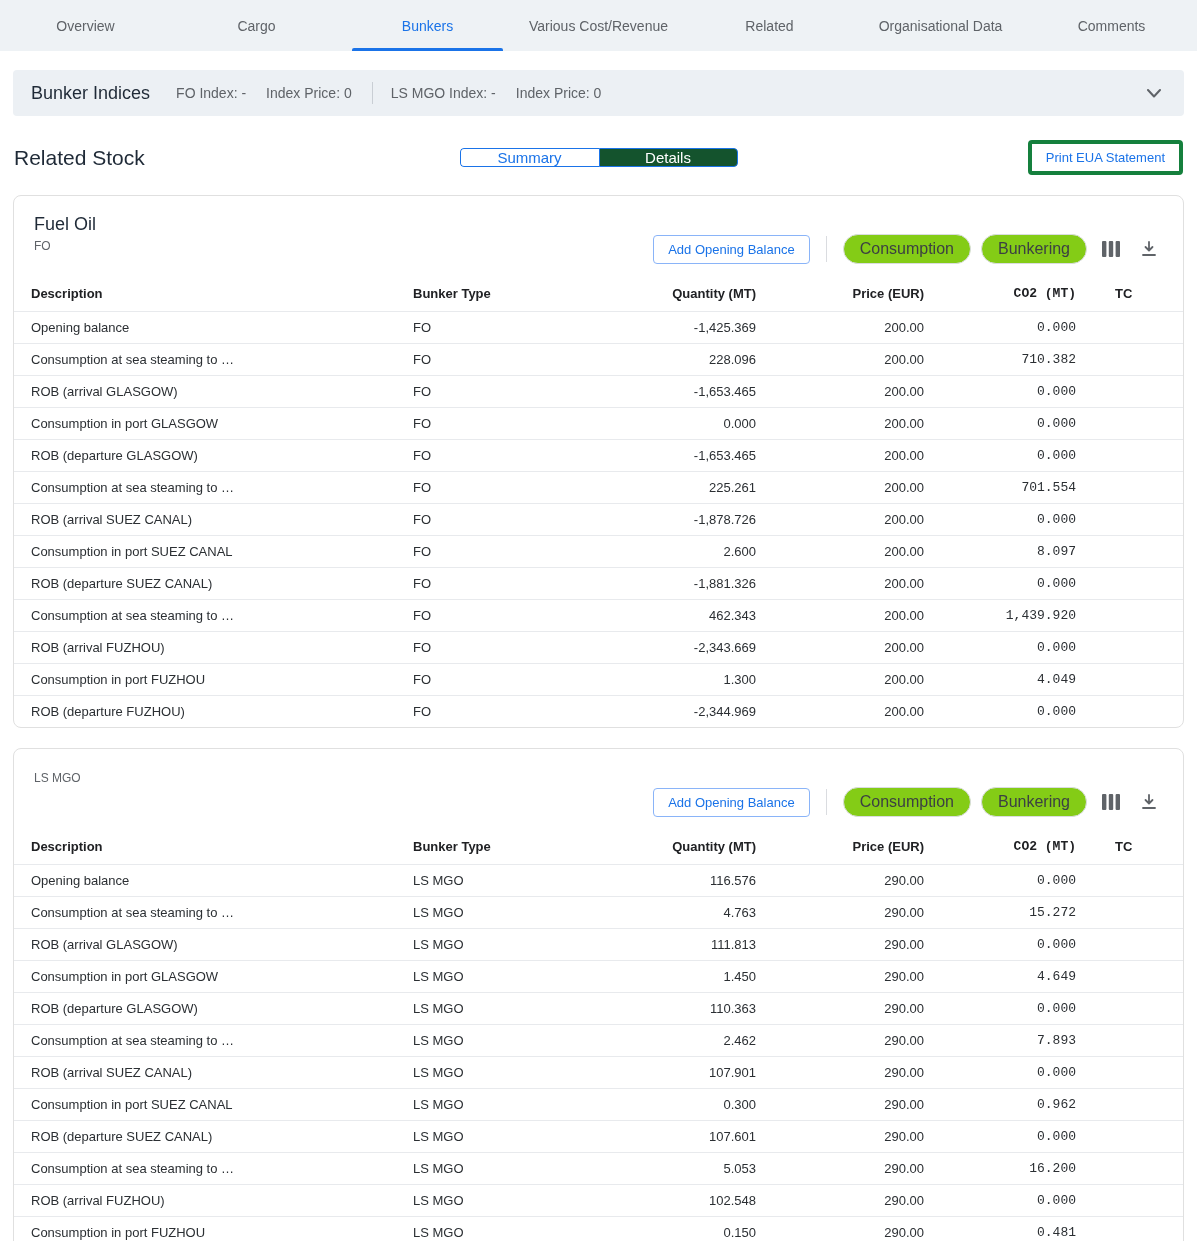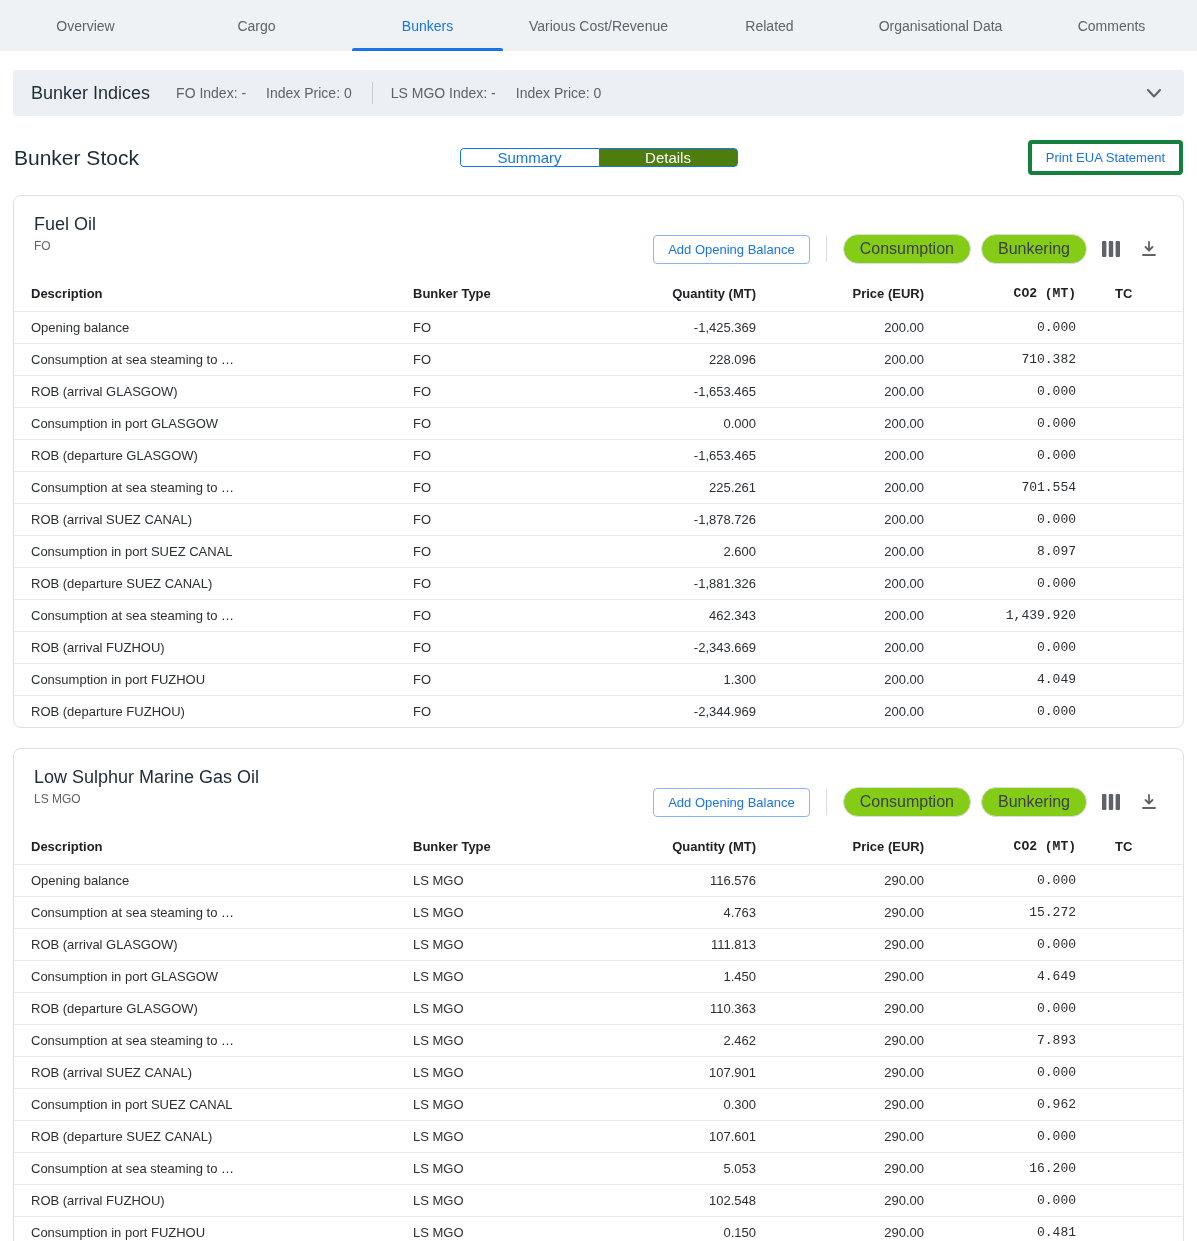--- a/index.html
+++ b/index.html
@@ -22,21 +22,21 @@
   .indices .spacer { flex:1; }
   .chev { width:24px; height:24px; cursor:pointer; display:flex; align-items:center; justify-content:center; }
 
   
   .stockbar { display:flex; align-items:center; margin:24px 14px 0 14px; }
   .stock-title { font-size:21px; color:#1f2a37; flex:1; }
   .seg { display:flex; border-radius:4px; overflow:hidden; }
   .seg-btn { width:139px; height:19px; font-size:15px; display:flex; align-items:center;
              justify-content:center; cursor:pointer; border:1px solid #1a73e8; }
   .seg-btn.summary { background:#ffffff; color:#1a73e8; border-right:none; border-radius:4px 0 0 4px; }
-  .seg-btn.details { background:#4d7c0f; color:#ffffff; border-radius:0 4px 4px 0; }
+  .seg-btn.details { background:#14532d; color:#ffffff; border-radius:0 4px 4px 0; }
   .stock-right { flex:1; display:flex; justify-content:flex-end; }
   .print-btn { border:4px solid #15803d; color:#1a73e8; background:#fff; border-radius:4px;
                font-size:13px; padding:6px 14px; cursor:pointer; font-family:inherit; }
 
   
   .card { margin:20px 13px 0 13px; border:1px solid #e0e0e0; border-radius:8px; overflow:hidden; background:#fff; }
   .card-head { display:flex; align-items:flex-start; padding:18px 20px 12px 20px; }
   .card-titles { flex:1; }
   .card-title { font-size:18px; color:#1f2a37; }
   .card-sub { font-size:12px; color:#5f6368; margin-top:4px; }
@@ -84,21 +84,21 @@
   <span class="idx-label">Index Price: 0</span>
   <span class="spacer"></span>
   <span class="chev">
     <svg width="14" height="9" viewBox="0 0 14 9">
         <polyline points="1,1 7,7.5 13,1" fill="none" stroke="#5f6368" stroke-width="2" stroke-linecap="round" stroke-linejoin="round"></polyline>
       </svg>
   </span>
 </div>
 
 <div class="stockbar">
-  <div class="stock-title">Bunker Stock</div>
+  <div class="stock-title">Related Stock</div>
   <div class="seg">
     <div class="seg-btn summary">Summary</div>
     <div class="seg-btn details">Details</div>
   </div>
   <div class="stock-right">
     <button class="print-btn">Print EUA Statement</button>
   </div>
 </div>
 
 <div class="card">
@@ -243,21 +243,20 @@
           <td class="c4">0.000</td>
           <td class="c5"></td>
         </tr>
       </tbody>
   </table>
 </div>
 
 <div class="card">
   <div class="card-head">
     <div class="card-titles">
-      <div class="card-title">Low Sulphur Marine Gas Oil</div>
       <div class="card-sub">LS MGO</div>
     </div>
     <div class="card-actions">
       <button class="add-btn">Add Opening Balance</button>
       <span class="v-div"></span>
       <button class="pill">Consumption</button>
       <button class="pill">Bunkering</button>
       <span class="icon-btn">
         <svg width="18" height="16" viewBox="0 0 18 16">
             <rect x="0" y="0" width="4.4" height="16" rx="1" fill="#5f6368"></rect>

